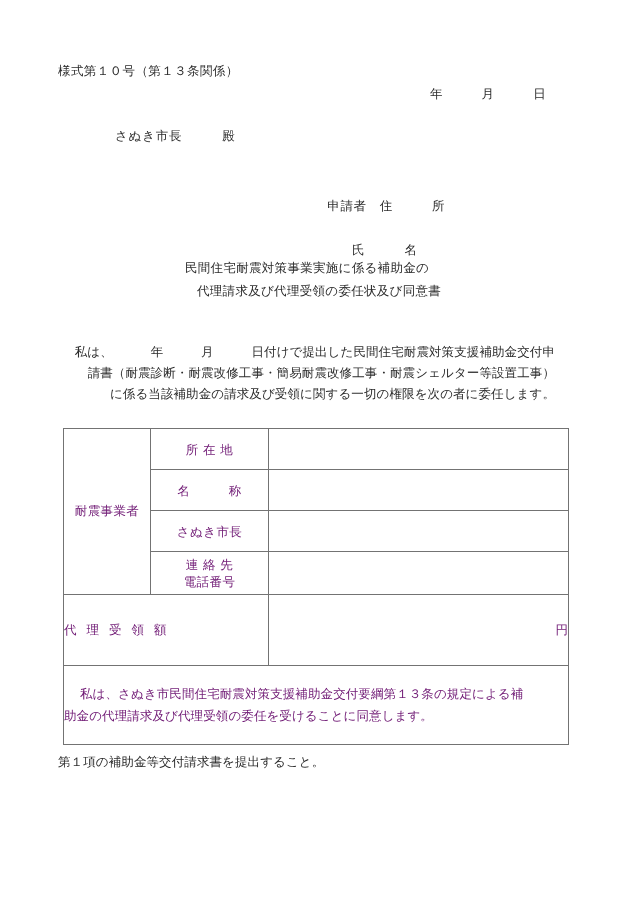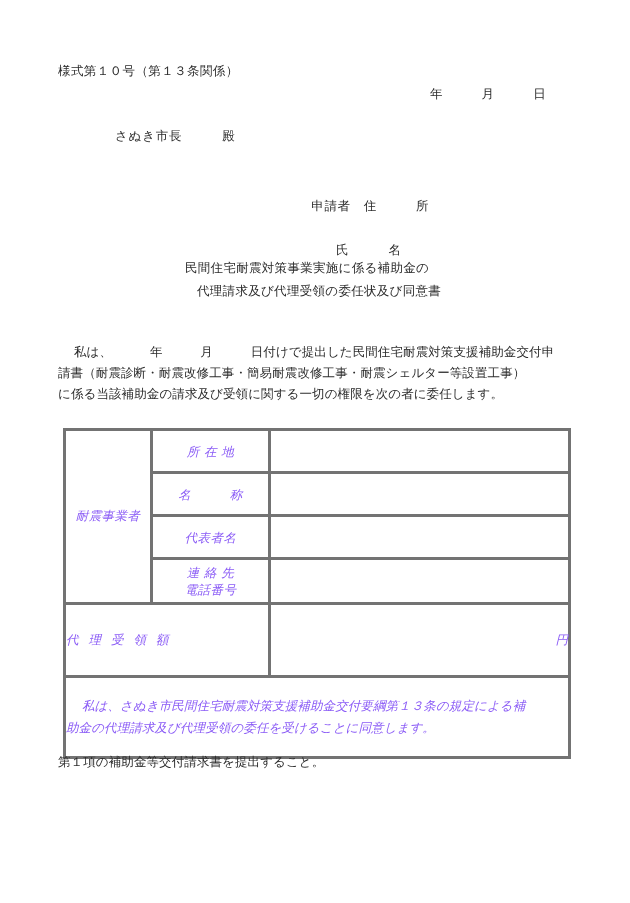--- a/index.html
+++ b/index.html
@@ -42,21 +42,21 @@
   .addressee {
     position: absolute;
     left: 70px;
     top: 128px;
     white-space: pre;
     letter-spacing: 0.8px;
     margin-left: 45px;
   }
   .applicant {
     position: absolute;
-    left: 293px;
+    left: 309px;
     top: 173px;
     line-height: 22px;
     white-space: pre;
     letter-spacing: 0.6px;
   }
   .applicant .row2 {
     display: block;
     padding-left: 43px;
   }
 
@@ -68,45 +68,45 @@
     line-height: 23px;
     letter-spacing: 0.3px;
     white-space: nowrap;
   }
   .doc-title span { display: block; }
   .doc-title .t2 { padding-left: 12px; }
 
   
   .body-para {
     position: absolute;
-    left: 58px;
+    left: 40px;
     top: 341px;
     width: 515px;
     line-height: 21px;
     letter-spacing: 0.1px;
+    text-align: right;
   }
   .body-para .l1 { display: block; text-indent: 16px; white-space: pre; }
   .body-para .l2, .body-para .l3 { display: block; }
 
   
   .form-table {
     position: absolute;
     left: 63px;
     top: 428px;
     width: 505px;
     border-collapse: collapse;
     table-layout: fixed;
   }
   .form-table td {
-    border: 3px solid #737373;
+    border: 1px solid #737373;
     padding: 0;
     vertical-align: middle;
     font-size: 12.5px;
-    color: #8b5cf6;
-    font-style: italic;
+    color: #701a75;
   }
   .col-a { width: 87px; }
   .col-b { width: 118px; }
   .col-c { width: 300px; }
 
   .cell-vendor {
     text-align: center;
     letter-spacing: 0.4px;
   }
   .cell-label {
@@ -187,21 +187,21 @@
       <tr>
         <td class="cell-vendor" rowspan="4">耐震事業者</td>
         <td class="cell-label row-40">所 在 地</td>
         <td class="cell-blank row-40"></td>
       </tr>
       <tr>
         <td class="cell-label row-40">名　　　称</td>
         <td class="cell-blank row-40"></td>
       </tr>
       <tr>
-        <td class="cell-label row-40">代表者名</td>
+        <td class="cell-label row-40">さぬき市長</td>
         <td class="cell-blank row-40"></td>
       </tr>
       <tr>
         <td class="cell-label row-42">
           <span>連 絡 先</span><br>
           <span>電話番号</span>
         </td>
         <td class="cell-blank row-42"></td>
       </tr>
       <tr>

